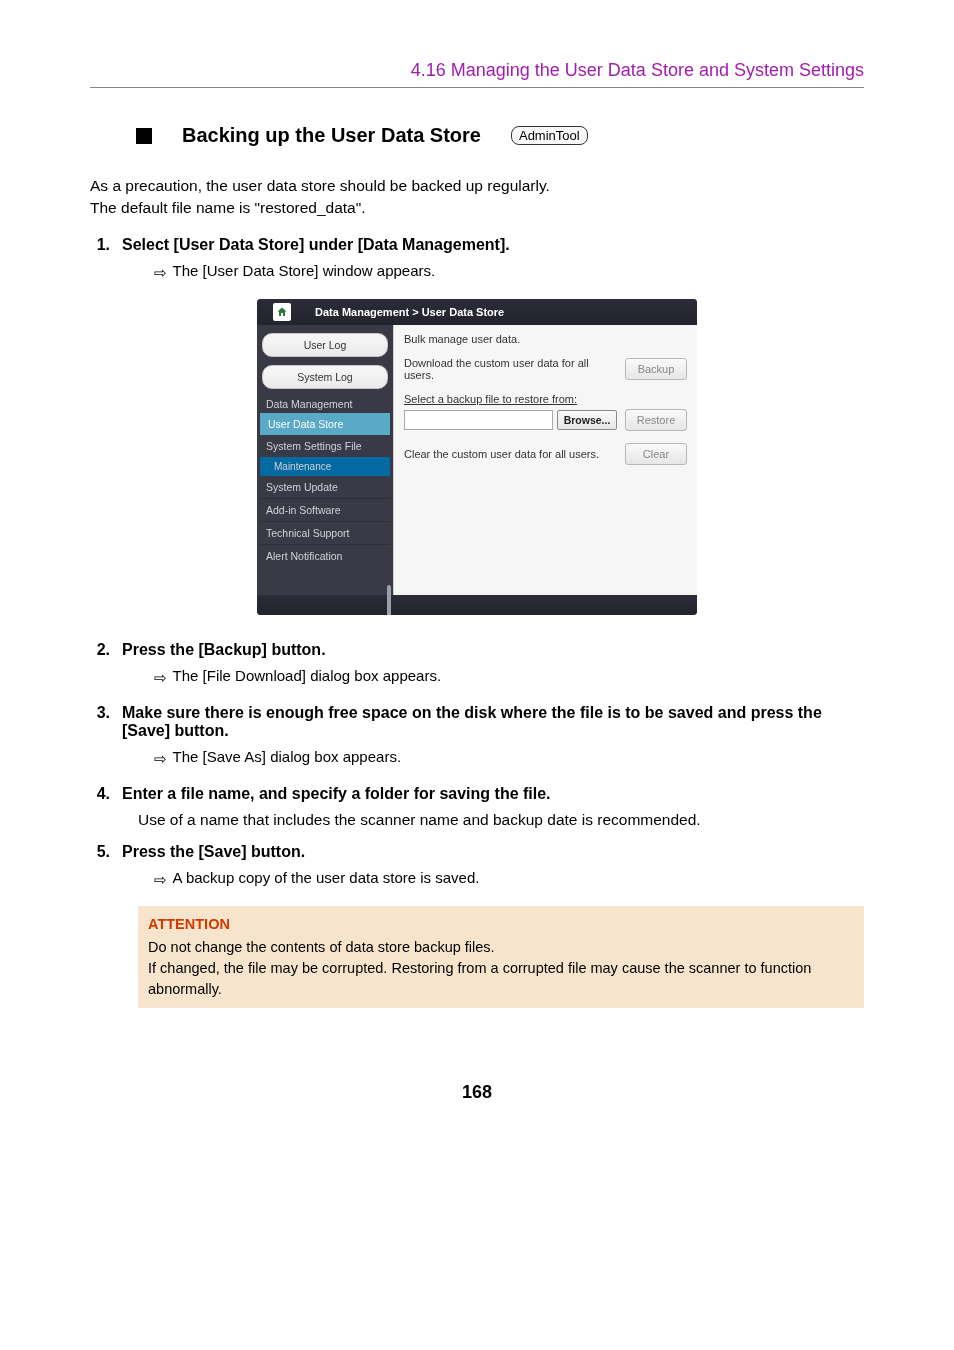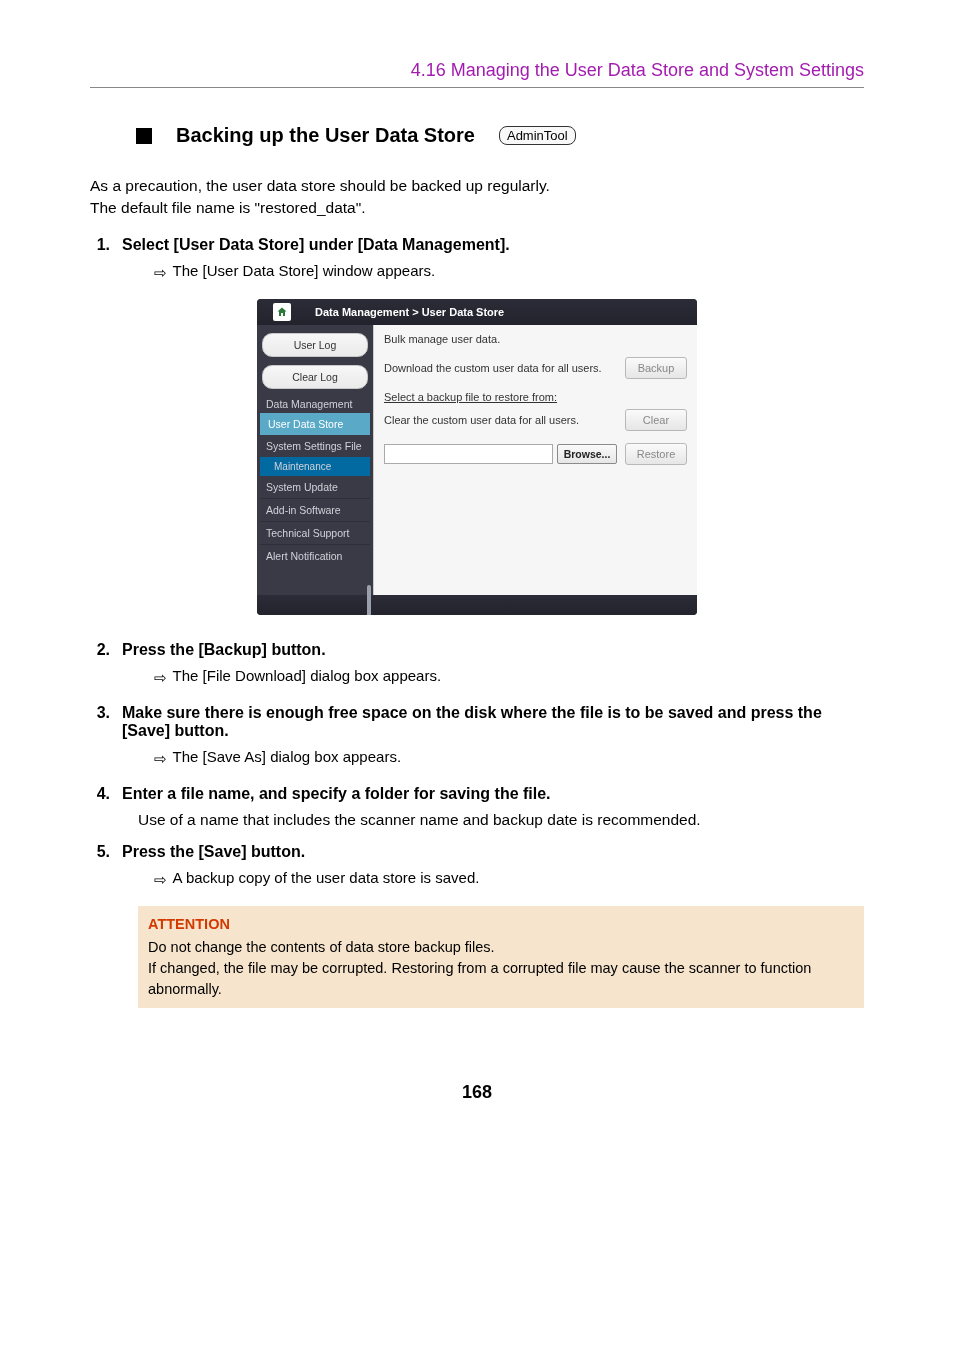--- a/index.html
+++ b/index.html
@@ -18,21 +18,21 @@
     text-align: right;
     font-size: 18px;
     color: #a21caf;
     padding-bottom: 6px;
     border-bottom: 1px solid #888;
     margin-bottom: 36px;
   }
   .section-title-row {
     display: flex;
     align-items: center;
-    gap: 24px;
+    gap: 30px;
     margin-left: 46px;
     margin-bottom: 28px;
   }
   .blacksq {
     width: 16px; height: 16px; background:#000; display:inline-block;
     flex-shrink:0;
   }
   .section-title {
     font-size: 20px;
     font-weight: bold;
@@ -92,21 +92,21 @@
     font-weight:bold;
     font-size:11px;
   }
   .home-icon {
     width:18px;height:18px;background:#fff;border-radius:2px;
     display:flex;align-items:center;justify-content:center;
     color:#2a7a3a;font-size:12px;
   }
   .ui-body { display:flex; background:#3a3a47; }
   .ui-side {
-    width:116px;
+    width:136px;
     background:#3a3a47;
     display:flex;
     flex-direction:column;
     padding:4px 3px 3px 3px;
     gap:0;
   }
   .side-pill {
     background: linear-gradient(#f7f7f7,#eaeaea);
     border:1px solid #c8c8c8;
     border-radius:10px;
@@ -252,49 +252,49 @@
       <span class="home-icon">
         <svg width="12" height="12" viewBox="0 0 24 24">
             <path fill="#2a7a3a" d="M12 3l9 8h-3v9h-4v-6h-4v6H6v-9H3z"></path>
           </svg>
       </span>
       <span>Data Management &gt; User Data Store</span>
     </div>
     <div class="ui-body">
       <div class="ui-side" style="position:relative;">
         <div class="side-pill">User Log</div>
-        <div class="side-pill">Clear Log</div>
+        <div class="side-pill">System Log</div>
         <div class="side-cat">Data Management</div>
         <div class="side-active">User Data Store</div>
         <div class="side-item">System Settings File</div>
         <div class="side-sub">Maintenance</div>
         <div class="side-block">System Update</div>
         <div class="side-block">Add-in Software</div>
         <div class="side-block">Technical Support</div>
         <div class="side-block" style="border-bottom:none;">Alert Notification</div>
         <div class="scrollthumb"></div>
       </div>
       <div class="ui-main">
         <div class="mline">Bulk manage user data.</div>
         <div class="mrow">
           <div class="mtext">Download the custom user data for all users.</div>
           <div class="winbtn">Backup</div>
         </div>
         <div class="mline" style="margin-bottom:4px;text-decoration:underline;">Select a backup file to restore from:</div>
-        <div class="mrow" style="margin-top:6px;">
-          <div class="mtext">Clear the custom user data for all users.</div>
-          <div class="winbtn">Clear</div>
-        </div>
         <div class="mrow">
           <div style="flex:1;display:flex;gap:4px;align-items:center;">
             <div class="fileinput"></div>
             <div class="browsebtn">Browse...</div>
           </div>
           <div class="winbtn">Restore</div>
         </div>
+        <div class="mrow" style="margin-top:6px;">
+          <div class="mtext">Clear the custom user data for all users.</div>
+          <div class="winbtn">Clear</div>
+        </div>
       </div>
     </div>
     <div class="ui-foot"></div>
   </div>
 
   <div class="step">
     <span class="num">2.</span>
     <span class="txt">Press the [Backup] button.</span>
   </div>
   <div class="substep">

